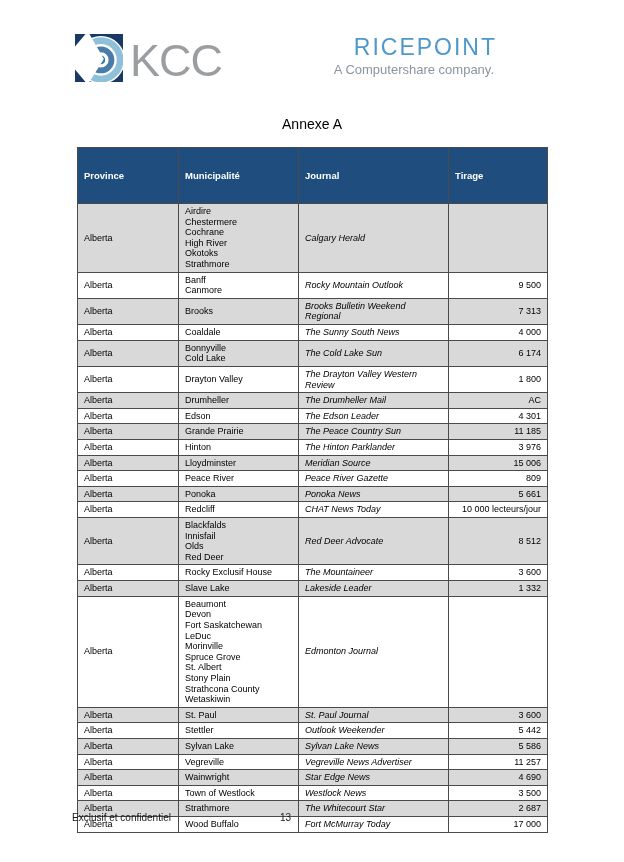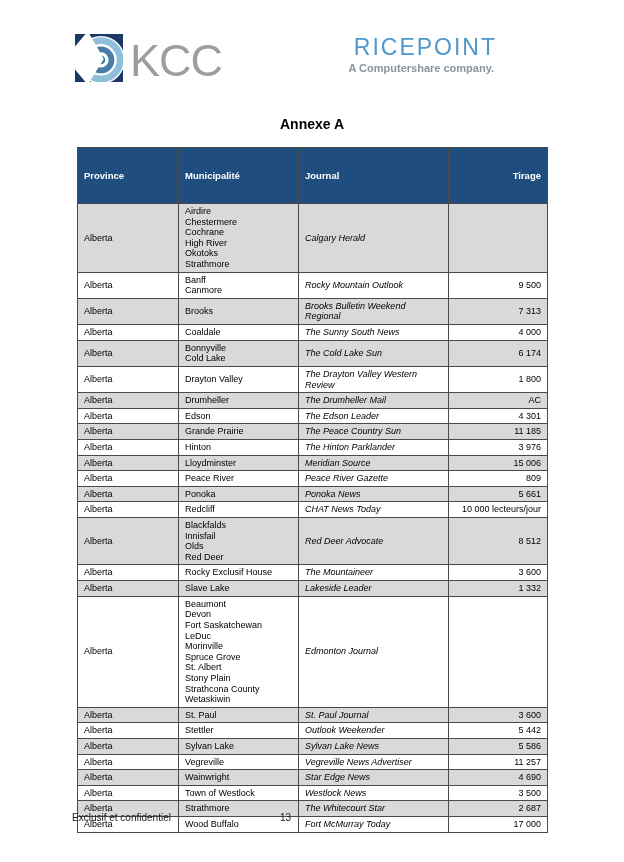--- a/index.html
+++ b/index.html
@@ -47,55 +47,54 @@
   .rp-word{
     font-size:23px;
     line-height:1;
     font-weight:300;
     letter-spacing:2px;
     color:var(--ricepoint-blue);
   }
   .rp-tagline{
     margin-top:3px;
     padding-right:3px;
-    font-size:11px;
+    font-size:13px;
     color:var(--tagline-gray);
-    font-weight:bold;
   }
   
   .doc-title{
     position:absolute;
     top:116px;
     left:77px;
     width:470px;
     margin:0;
     text-align:center;
     font-size:14px;
-    font-weight:bold;
+    font-weight:normal;
     color:#000;
   }
   
   table.annex{
     position:absolute;
     left:77px; top:147px;
     width:470px;
     border-collapse:collapse;
     font-size:9px;
     table-layout:fixed;
   }
   table.annex th{
     background:var(--table-header-bg);
     color:#fff;
     font-weight:bold;
     font-size:9.5px;
     text-align:left;
     padding:22px 6px;
     border:1px solid var(--border-color);
   }
-  table.annex th.num{ text-align:right; }
+  table.annex th.num{ }
   table.annex td{
     border:1px solid var(--border-color);
     padding:2px 6px;
     vertical-align:middle;
     line-height:1.18;
     background:#fff;
   }
   table.annex tr.alt td{ background:var(--row-alt-bg); }
   td.muni{ white-space:pre-line; }
   td.journal{ font-style:italic; }

